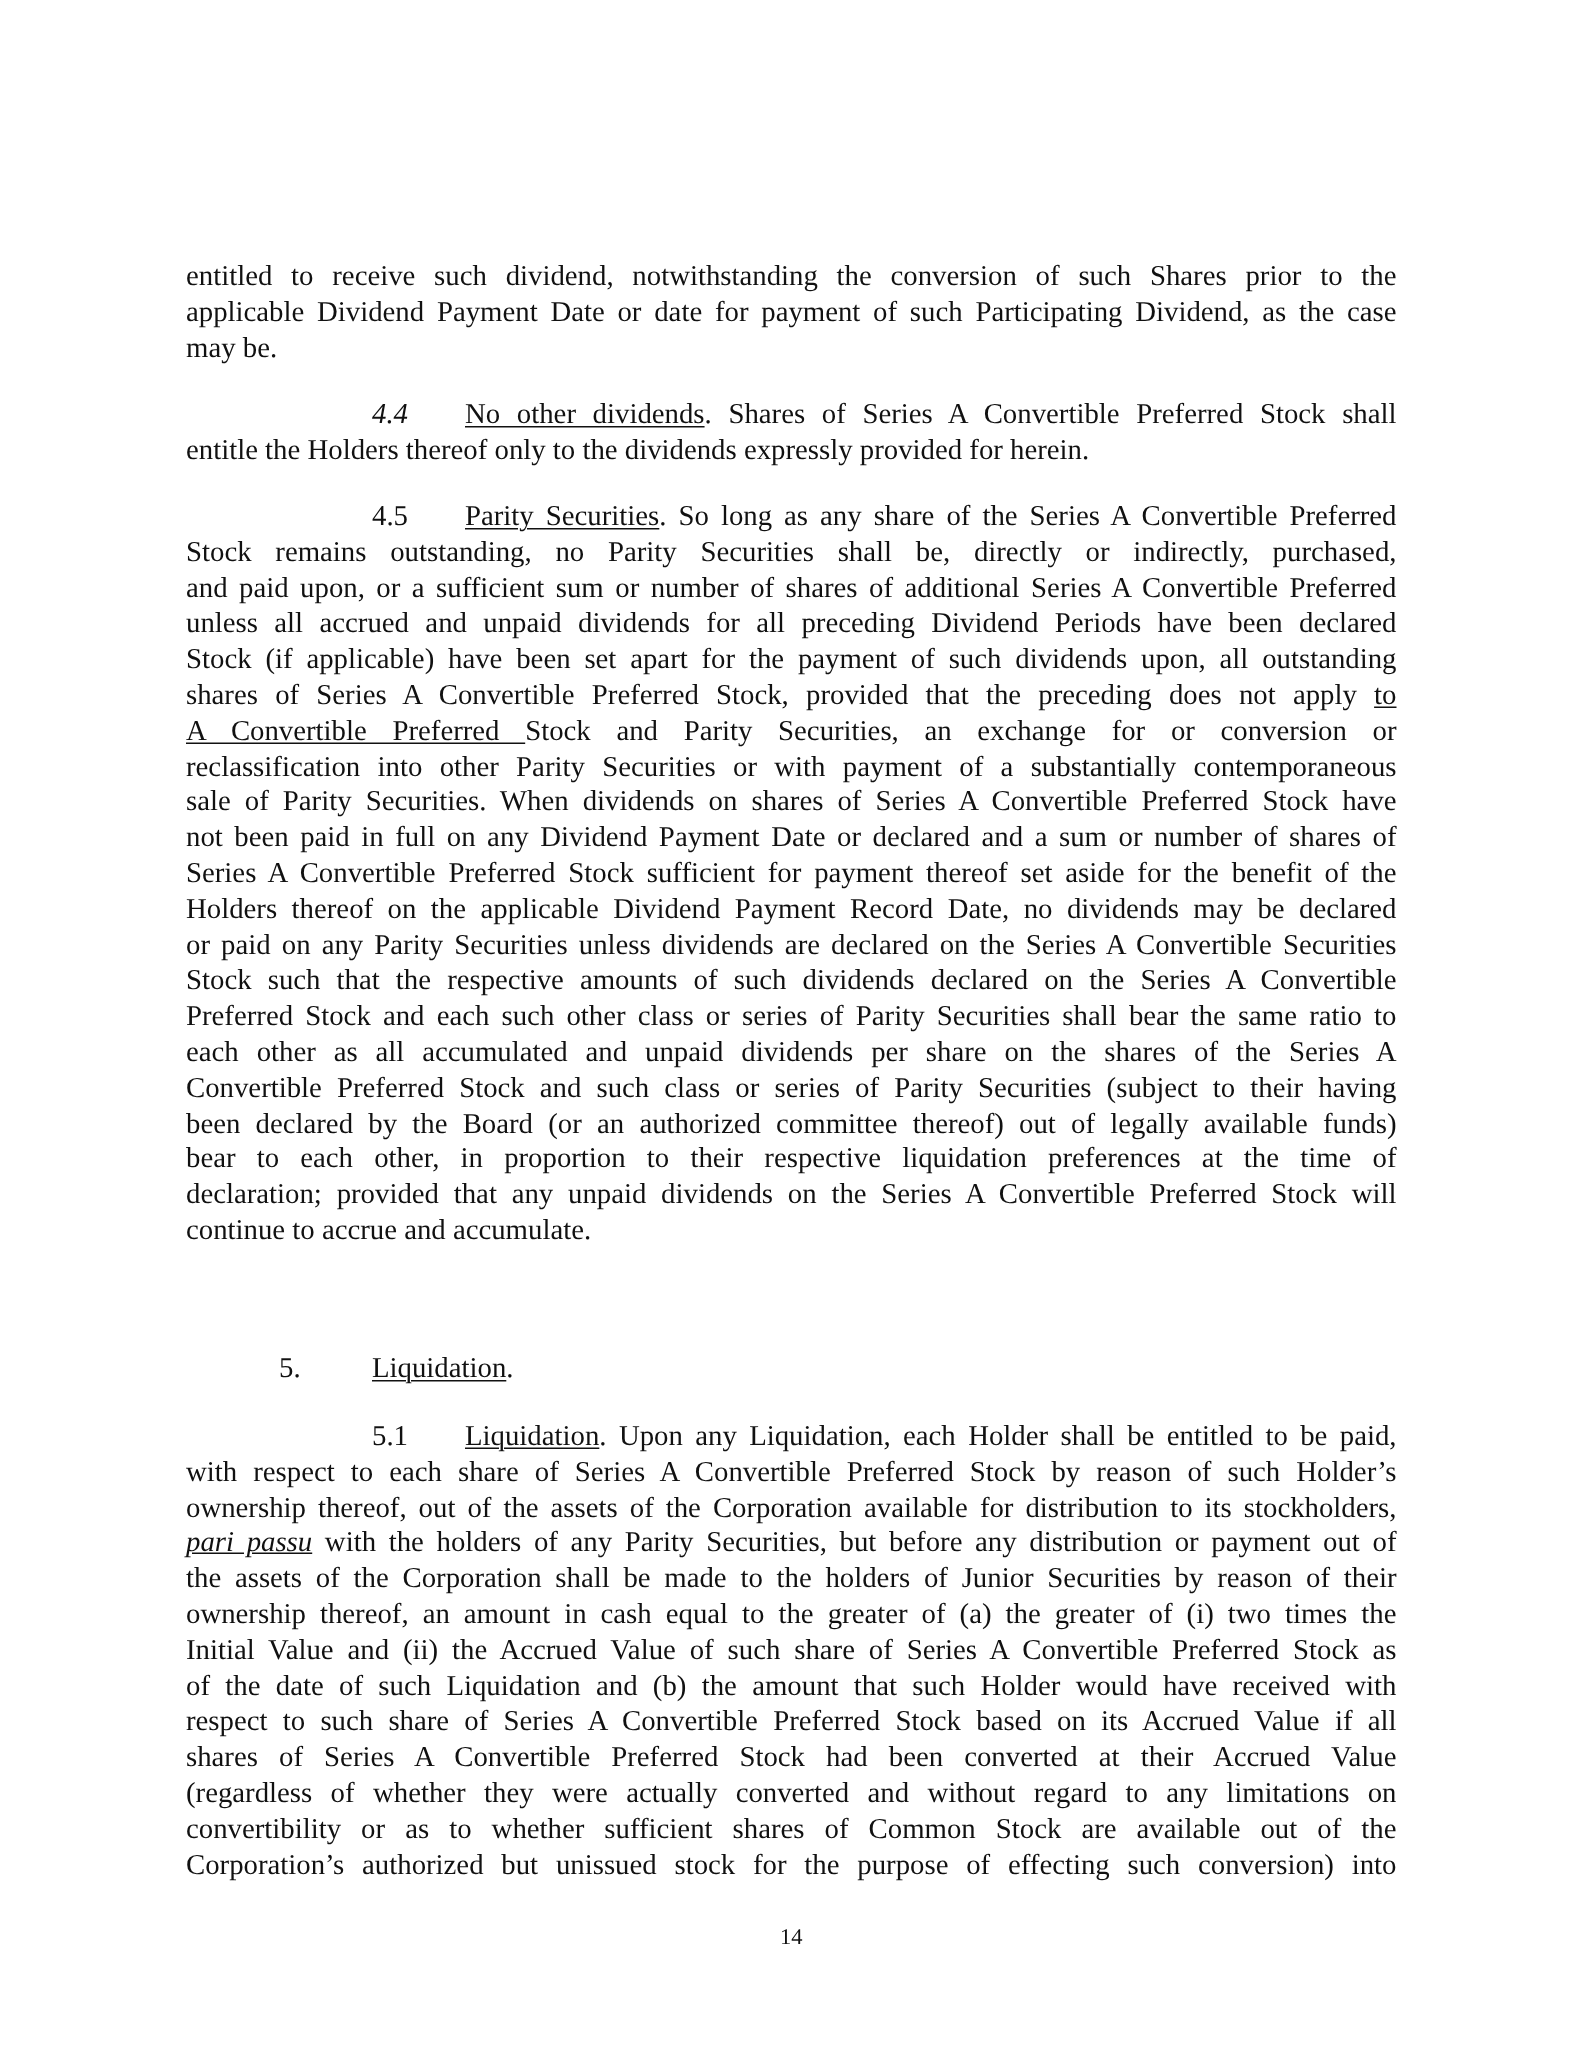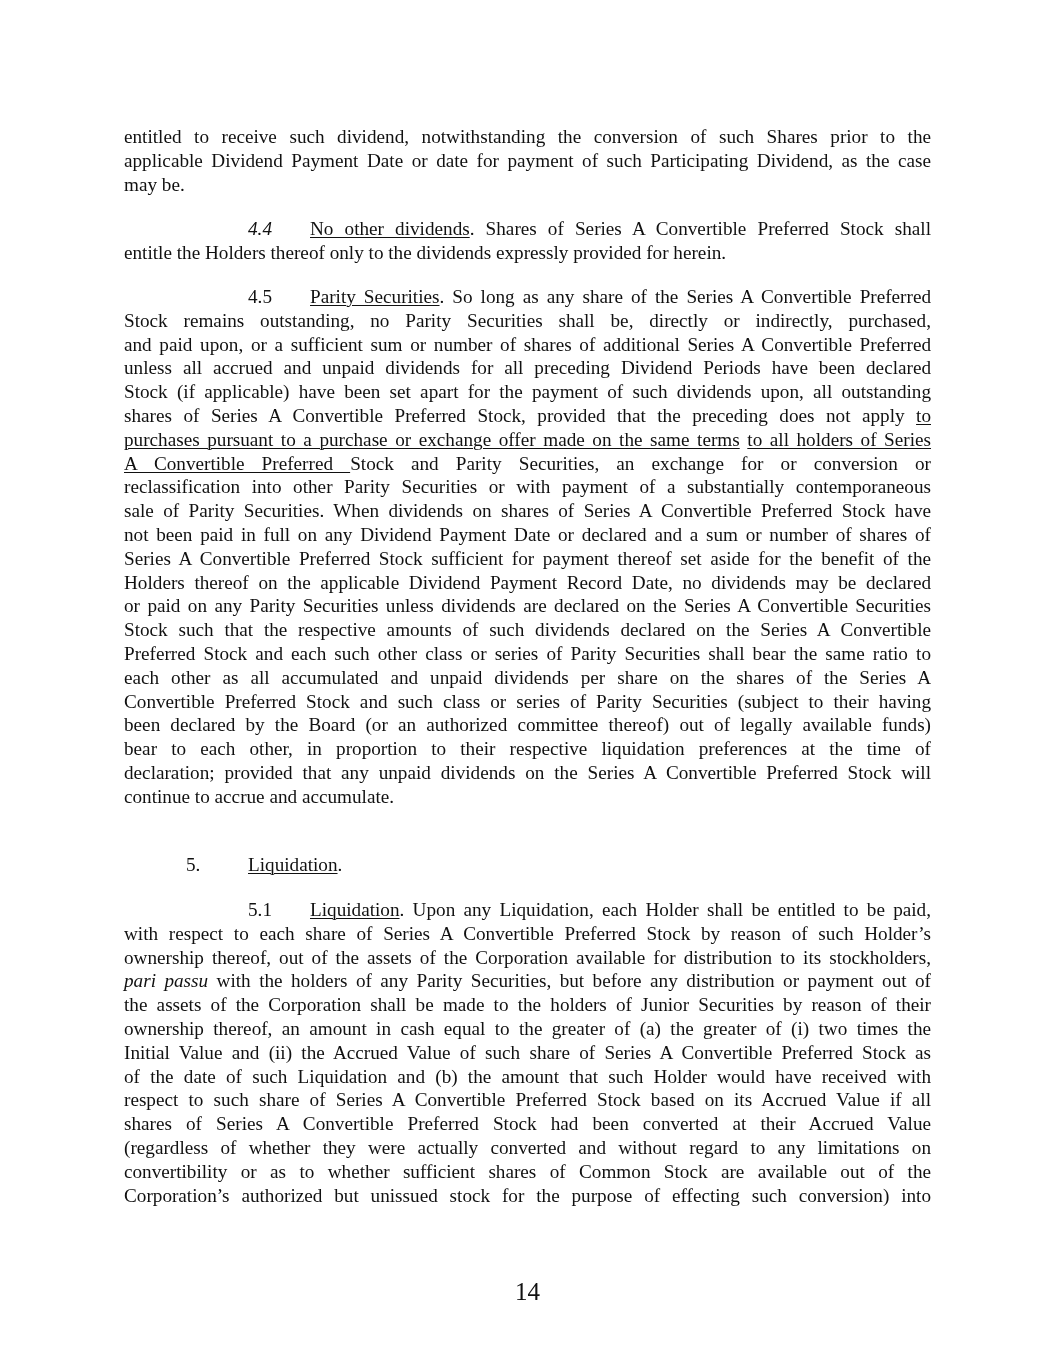--- a/index.html
+++ b/index.html
@@ -1,32 +1,32 @@
 <!DOCTYPE html>
 <html><head>
 <meta charset="utf-8">
 <style>
   html, body { margin: 0; padding: 0; background: #ffffff; }
   body { width: 1055px; height: 1365px; position: relative; overflow: hidden; }
   .page {
     position: absolute; left: 0; top: 0; width: 1055px; height: 1365px; background: #fff;
     font-family: "Liberation Serif", "DejaVu Serif", serif; color: #111; font-size: 19.2px;
   }
-  .block { position: absolute; left: 124px; width: 807px; }
+  .block { position: absolute; left: 124px; width: 807px; margin-top: 48px; }
   .line {
     height: 23.8px; line-height: 23.8px; white-space: nowrap; text-align: justify;
     text-align-last: justify; overflow: visible;
   }
   .line.last { text-align-last: left; }
   .u { text-decoration: underline; text-underline-offset: 2px; text-decoration-thickness: 1px; }
-  .i { font-style: italic; }
+  .i { font-style: italic; text-decoration: underline; }
   .num { display: inline-block; }
   .page-number {
     position: absolute; left: 0; width: 1055px; top: 1280px; text-align: center;
-    font-family: "Liberation Serif", "DejaVu Serif", serif; font-size: 25px; line-height: 24px; color: #111;
+    font-family: "Liberation Serif", "DejaVu Serif", serif; font-size: 15px; line-height: 24px; color: #111;
   }
 </style>
 </head>
 <body>
 
 <div class="page">
 
   <div class="block" style="top:125px;">
     <div class="line">entitled to receive such dividend, notwithstanding the conversion of such Shares prior to the</div>
     <div class="line">applicable Dividend Payment Date or date for payment of such Participating Dividend, as the case</div>
@@ -43,23 +43,20 @@
   <div class="block" style="top:285px;">
     <div class="line">
       <span style="display:inline-block;width:124px;"></span><span class="num" style="width:62px;">4.5</span><span class="u">Parity Securities</span><span>. So long as any share of the Series A Convertible Preferred</span>
     </div>
     <div class="line">Stock remains outstanding, no Parity Securities shall be, directly or indirectly, purchased,</div>
     <div class="line">and paid upon, or a sufficient sum or number of shares of additional Series A Convertible Preferred</div>
     <div class="line">unless all accrued and unpaid dividends for all preceding Dividend Periods have been declared</div>
     <div class="line">Stock (if applicable) have been set apart for the payment of such dividends upon, all outstanding</div>
     <div class="line">
       <span>shares of Series A Convertible Preferred Stock, provided that the preceding does not apply </span><span class="u">to</span>
-    </div>
-    <div class="line">
-      <span class="u">purchases pursuant to a purchase or exchange offer made on the same terms</span> <span class="u">to all holders of Series</span>
     </div>
     <div class="line">
       <span class="u" style="white-space:pre;">A Convertible Preferred </span><span>Stock and Parity Securities, an exchange for or conversion or</span>
     </div>
     <div class="line">reclassification into other Parity Securities  or with payment of a substantially contemporaneous</div>
     <div class="line">sale of Parity Securities. When dividends on shares of Series A Convertible Preferred Stock have</div>
     <div class="line">not been paid in full on any Dividend Payment Date or declared and a sum or number of shares of</div>
     <div class="line">Series A Convertible Preferred Stock sufficient for payment thereof set aside for the benefit of the</div>
     <div class="line">Holders thereof on the applicable Dividend Payment Record Date, no dividends may be declared</div>
     <div class="line">or paid on any Parity Securities unless dividends are declared on the Series A Convertible Securities</div>

